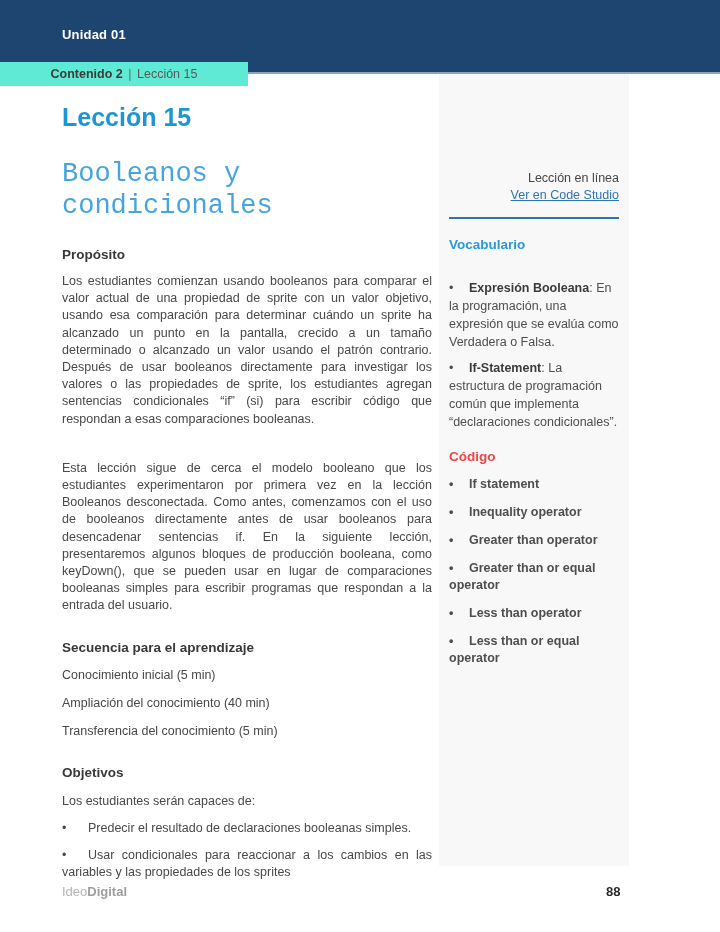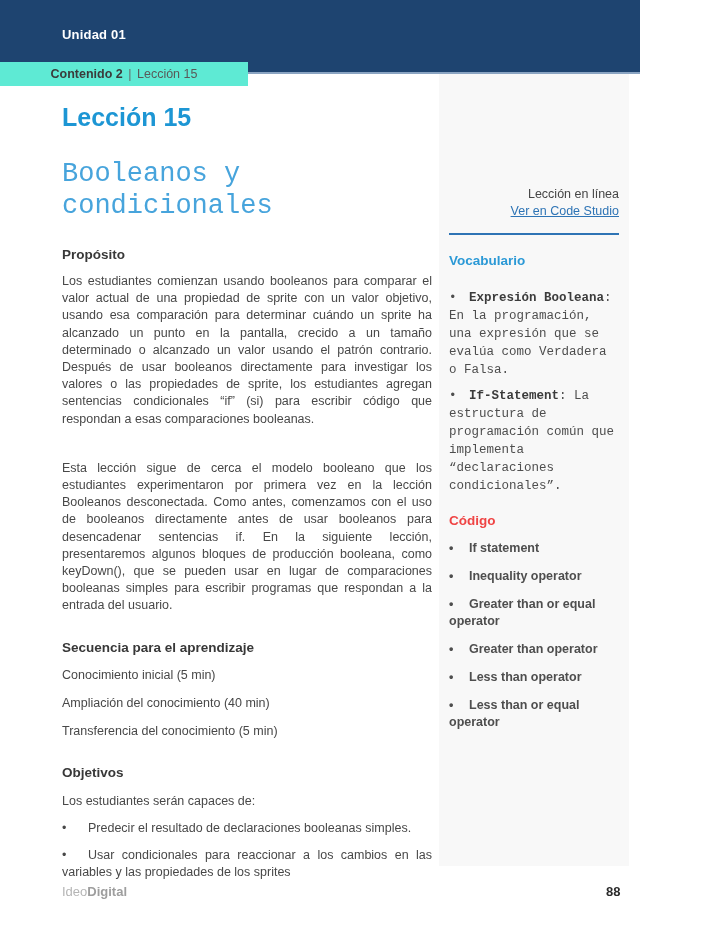--- a/index.html
+++ b/index.html
@@ -3,21 +3,21 @@
 <meta charset="utf-8">
 <style>
   html,body { margin:0; padding:0; background:#ffffff; }
   .page {
     position:relative; width:720px; height:932px; background:#ffffff;
     font-family:"Liberation Sans", sans-serif; overflow:hidden;
   }
 
   
   .navy-bar {
-    position:absolute; top:0; left:0; width:640px; height:72px;
+    position:absolute; top:0; left:0; width:720px; height:72px;
     background:#1e4470; border-bottom:2px solid #8aa4c2;
   }
   .unit-label {
     position:absolute; left:62px; top:27px;
     color:#ffffff; font-size:13px; font-weight:bold; letter-spacing:.2px;
   }
   .breadcrumb {
     position:absolute; top:62px; left:0; width:248px; height:24px;
     background:#5eead4; text-align:center; line-height:24px;
     font-size:12.5px; color:#595959;
@@ -36,29 +36,29 @@
   .body-p { margin:10px 0 0; font-size:12.5px; line-height:17.2px; text-align:justify; }
   .body-p + .body-p { margin-top:32px; }
   .seq-item { margin:11px 0 0; font-size:12.5px; line-height:17px; }
   .obj-intro { margin:12px 0 0; font-size:12.5px; line-height:17px; }
   .bullet-item { margin:10px 0 0; font-size:12.5px; line-height:17.2px; text-align:justify; }
   .bullet { display:inline-block; width:26px; }
 
   
   .sidebar {
     position:absolute; left:439px; top:74px; width:190px; height:792px;
-    background:#f8f8f8; box-sizing:border-box; padding:16px 10px;
+    background:#f8f8f8; box-sizing:border-box; padding:0 10px;
     font-size:12.5px; color:#4e4e4e;
   }
   .online-box { margin-top:96px; text-align:right; line-height:17px; color:#454545; }
   .online-link { color:#2e74b5; text-decoration:underline; cursor:pointer; }
   .sb-rule { margin:13px 0 0; border:0; border-top:2px solid #2e74b5; }
   .sb-heading-blue { margin:18px 0 0; font-size:13.5px; line-height:16px; font-weight:bold; color:#2b99d6; }
   .sb-heading-dark { margin:18px 0 0; font-size:13.5px; line-height:16px; font-weight:bold; color:#ef4444; }
-  .vocab-item { margin:20px 0 0; line-height:18px;font-family:Liberation Mono, monospace; }
+  .vocab-item { margin:26px 0 0; line-height:18px; }
   .vocab-item + .vocab-item { margin-top:8px; }
   .vocab-term { font-weight:bold; color:#3b3b3b; }
   .sb-bullet { display:inline-block; width:20px; }
   .code-item { margin:11px 0 0; line-height:17px;font-weight:bold; }
 
   
   .brand { position:absolute; left:62px; top:884px; font-size:13px; color:#b5b5b5; }
   .brand-bold { font-weight:bold; color:#9e9e9e; }
   .page-number { position:absolute; left:606px; top:884px; font-size:13px; font-weight:bold; color:#2b2b2b; }
 </style>
@@ -119,24 +119,24 @@
 
     <h4 class="sb-heading-dark">Código</h4>
 
     <div class="code-item">
       <span class="sb-bullet">•</span><span>If statement</span>
     </div>
     <div class="code-item">
       <span class="sb-bullet">•</span><span>Inequality operator</span>
     </div>
     <div class="code-item">
-      <span class="sb-bullet">•</span><span>Greater than or equal operator</span>
+      <span class="sb-bullet">•</span><span>Greater than operator</span>
     </div>
     <div class="code-item">
-      <span class="sb-bullet">•</span><span>Greater than operator</span>
+      <span class="sb-bullet">•</span><span>Greater than or equal operator</span>
     </div>
     <div class="code-item">
       <span class="sb-bullet">•</span><span>Less than operator</span>
     </div>
     <div class="code-item">
       <span class="sb-bullet">•</span><span>Less than or equal operator</span>
     </div>
   </div>
 
   <div class="brand">

